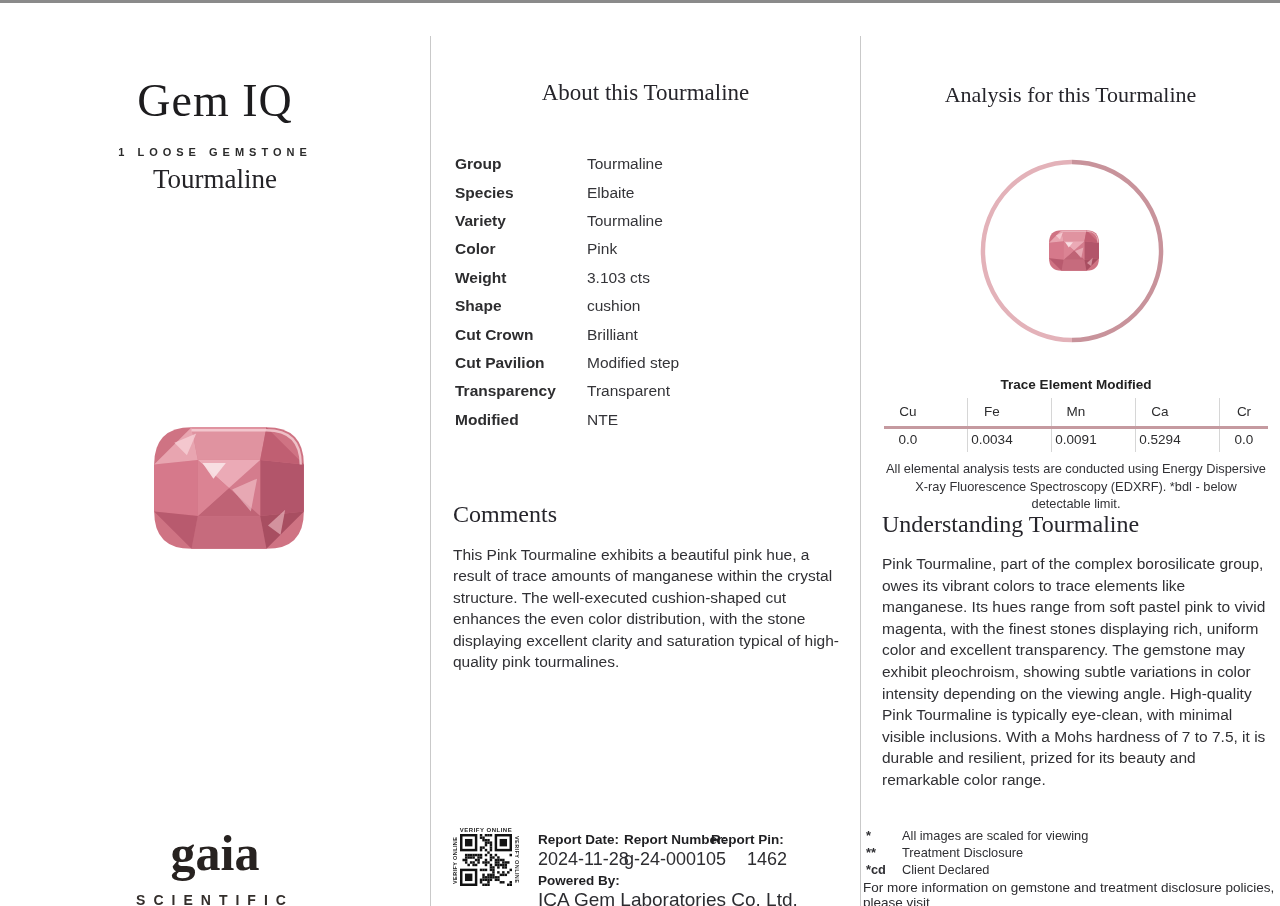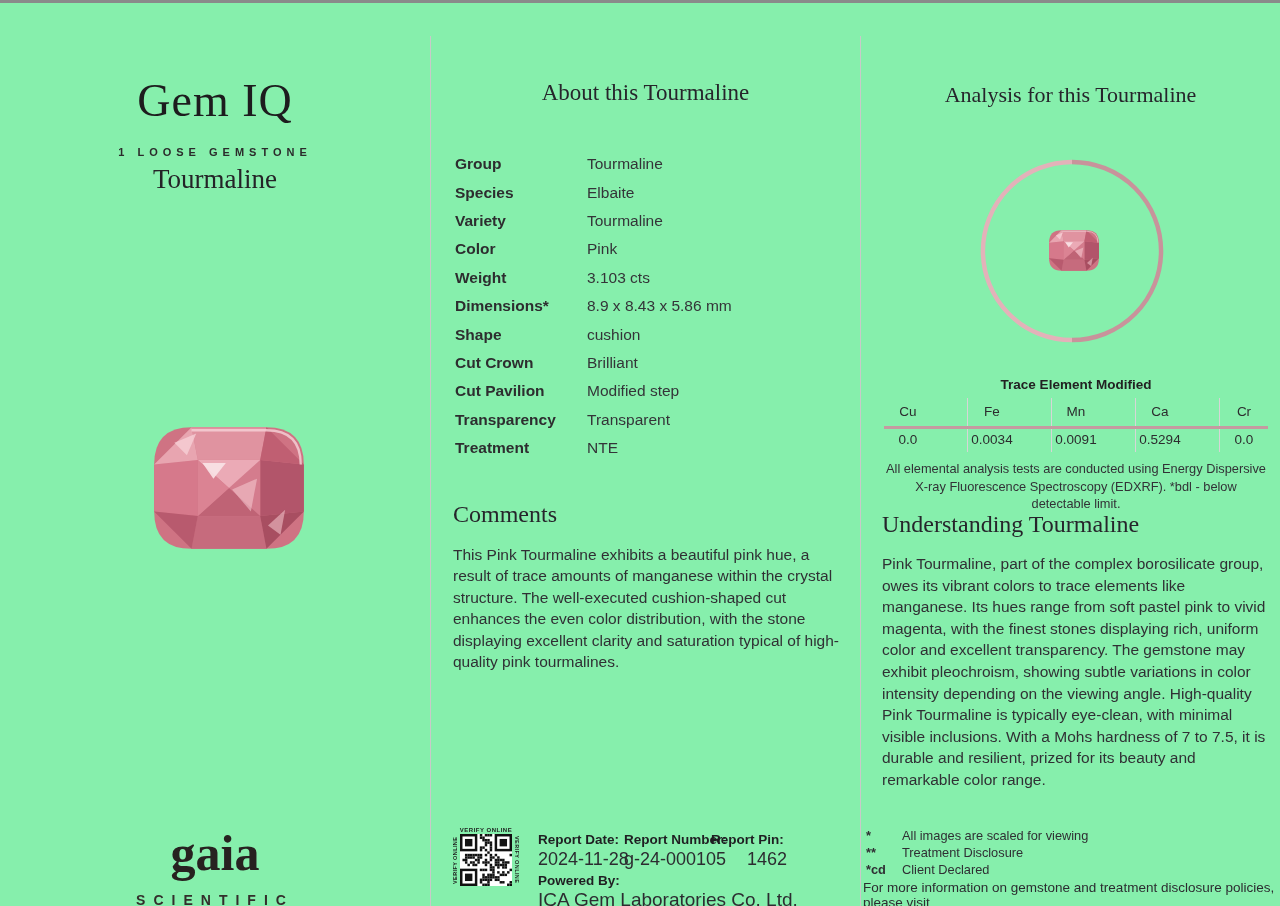--- a/index.html
+++ b/index.html
@@ -1,17 +1,17 @@
 <!DOCTYPE html>
 <html><head>
 <meta charset="utf-8">
 <style>
   html,body{margin:0;padding:0;background:#e8e8e8;}
   .page{
-    position:relative;width:1280px;height:906px;background:#86efac;
+    position:relative;width:1280px;height:906px;background:#ffffff;
     overflow:hidden;font-family:"Liberation Sans","DejaVu Sans",sans-serif;
     color:#2e2d2f;
   }
   .serif{font-family:"Liberation Serif","DejaVu Serif",serif;}
   .topbar{position:absolute;left:0;top:0;width:1280px;height:3px;background:#8a8a8a;}
   .vdiv{position:absolute;top:36px;width:1px;height:870px;background:#c9c9c9;}
   .vdiv.d1{left:430px;}
   .vdiv.d2{left:860px;}
 
   
@@ -141,41 +141,37 @@
       </div>
     <div class="prow">
         <span class="plabel">Color</span>
         <span class="pvalue">Pink</span>
       </div>
     <div class="prow">
         <span class="plabel">Weight</span>
         <span class="pvalue">3.103 cts</span>
       </div>
     <div class="prow">
-        <span class="plabel">Dimensions*</span>
-        <span class="pvalue">8.9 x 8.43 x 5.86 mm</span>
-      </div>
-    <div class="prow">
         <span class="plabel">Shape</span>
         <span class="pvalue">cushion</span>
       </div>
     <div class="prow">
         <span class="plabel">Cut Crown</span>
         <span class="pvalue">Brilliant</span>
       </div>
     <div class="prow">
         <span class="plabel">Cut Pavilion</span>
         <span class="pvalue">Modified step</span>
       </div>
     <div class="prow">
         <span class="plabel">Transparency</span>
         <span class="pvalue">Transparent</span>
       </div>
     <div class="prow">
-        <span class="plabel">Treatment</span>
+        <span class="plabel">Modified</span>
         <span class="pvalue">NTE</span>
       </div>
   </div>
 
   <div class="comments-title serif">Comments</div>
   <div class="comments-text">This Pink Tourmaline exhibits a beautiful pink hue, a result of trace amounts of manganese within the crystal structure. The well-executed cushion-shaped cut enhances the even color distribution, with the stone displaying excellent clarity and saturation typical of high-quality pink tourmalines.</div>
 
   <div class="qr-wrap">
     <div class="qr-top">VERIFY ONLINE</div>
     <div class="qr-mid">

